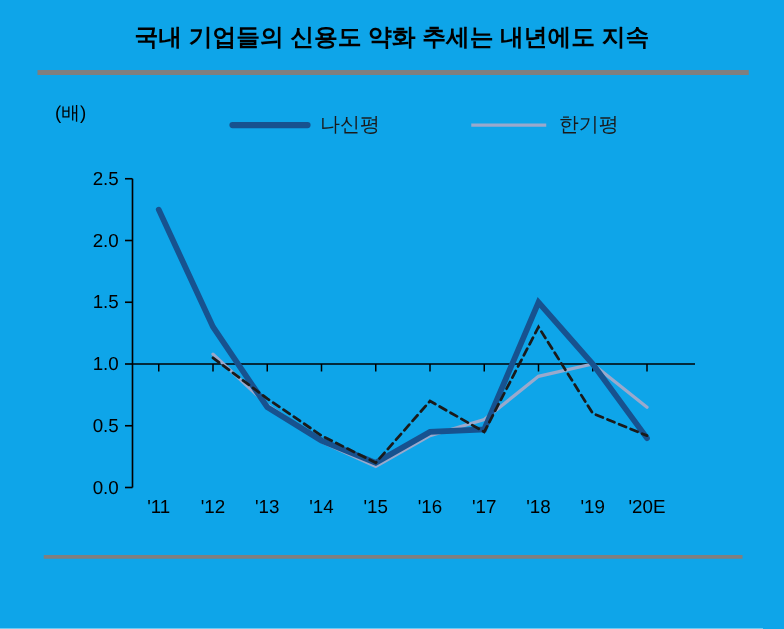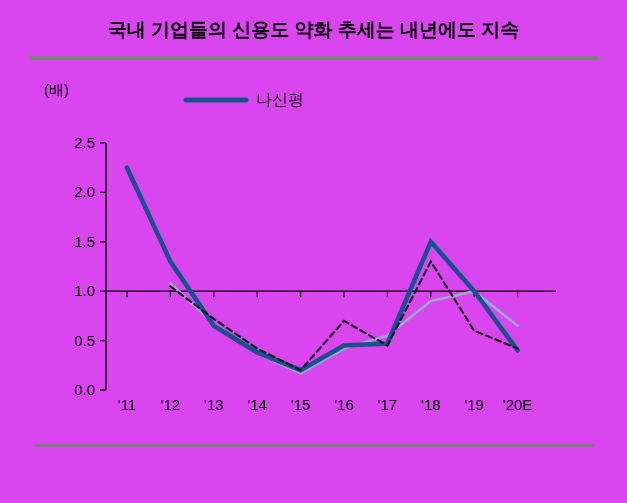--- a/index.html
+++ b/index.html
@@ -1,16 +1,16 @@
 <!DOCTYPE html>
 <html><head>
 <meta charset="utf-8">
 <style>
   html,body{margin:0;padding:0;background:#ffffff;}
-  .page{position:relative;width:627px;height:503px;background:#d946ef;
+  .page{position:relative;width:627px;height:503px;background:#0ea5e9;
         font-family:"Liberation Sans","DejaVu Sans",sans-serif;color:#000;overflow:hidden;}
   .title{position:absolute;top:17px;left:0;width:627px;text-align:center;
          font-size:19px;font-weight:bold;}
   .rule{position:absolute;}
   .rule.top{left:30px;top:56px;width:569px;height:4px;}
   .rule.bottom{left:35px;top:444px;width:559px;height:3px;}
   .unit{position:absolute;left:44px;top:81px;font-size:15px;}
   .legend{position:absolute;left:183px;top:90px;display:grid;
           grid-template-columns:191px 191px;row-gap:15px;}
   .legend-item{display:flex;align-items:center;height:20px;}
@@ -65,15 +65,21 @@
       <polyline points="170.4,286.26 213.8,318.86400000000003 257.2,348.504 300.6,370.24 344,320.84000000000003 387.4,345.54 430.8,261.56 474.2,330.72 517.5999999999999,348.504" fill="none" stroke="#1A1A1A" stroke-width="2.2" stroke-linecap="round" stroke-linejoin="miter" stroke-dasharray="6,4"></polyline>
     </svg>
   <span class="unit">(배)</span>
   <div class="legend" id="legend">
       <div class="legend-item">
         <svg width="66" height="10">
           <line x1="3" y1="5" x2="63" y2="5" stroke="#17528F" stroke-width="5" stroke-linecap="round"></line>
         </svg>
         <span class="legend-label">나신평</span>
       </div>
+      <div class="legend-item">
+        <svg width="66" height="10">
+          <line x1="3" y1="5" x2="63" y2="5" stroke="#9AA9CC" stroke-width="2.6"></line>
+        </svg>
+        <span class="legend-label">한기평</span>
+      </div>
     </div>
   <div class="rule bottom" style="background: rgb(127, 127, 127);"></div>
 </div>
 
 </body></html>

